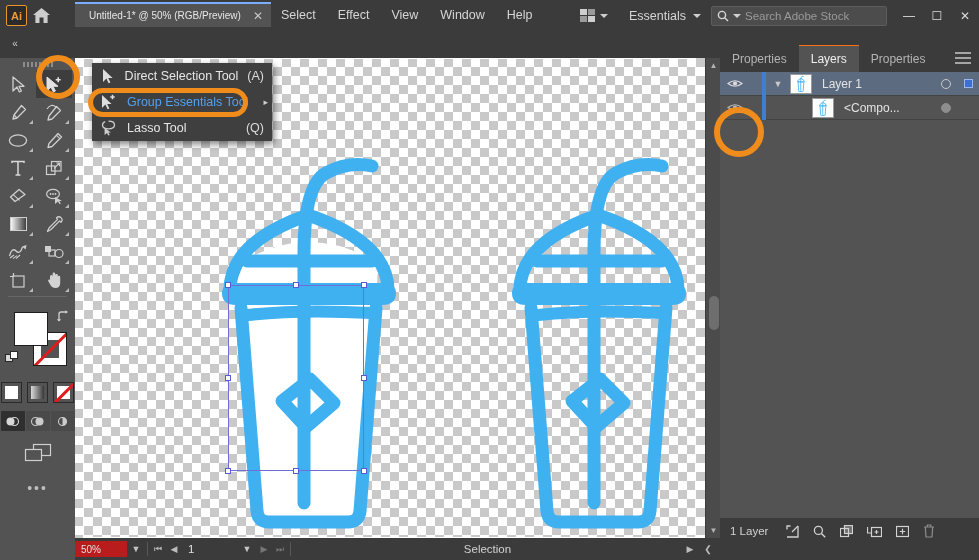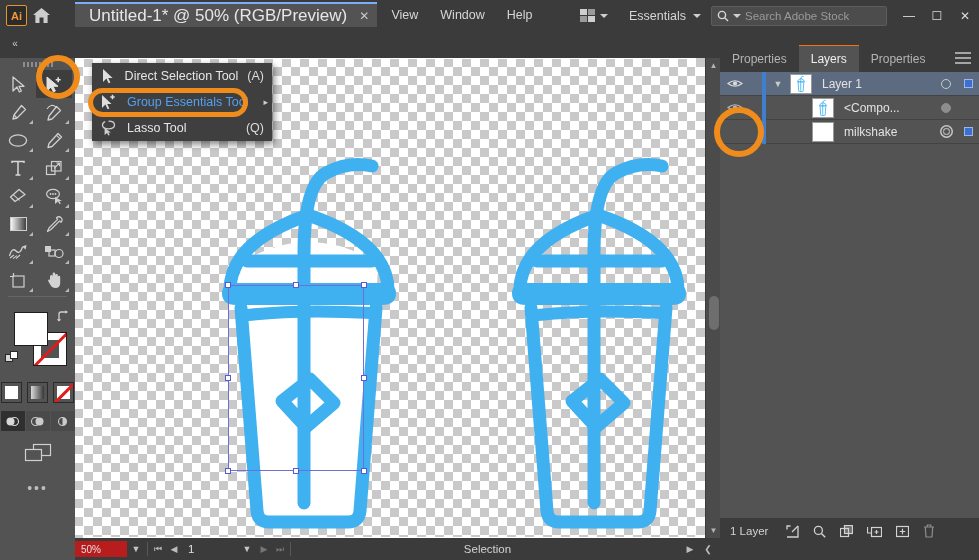--- a/index.html
+++ b/index.html
@@ -52,21 +52,21 @@
   }
   .collapse-arrows{
     width:30px; height:19px; display:flex; align-items:center; justify-content:center;
     color:#c9c9c9; font-size:10px; background:#3b3b3b; align-self:flex-start; margin-top:3px;
   }
   .doctab{
     position:absolute; left:75px; top:2px;
     height:25px; background:#535353; display:flex; align-items:center;
     padding:0 8px 0 14px; gap:12px; border-top:2px solid #7aaefc;
   }
-  .doctab .title{ font-size:17px; color:#e6e6e6; white-space:nowrap;}
+  .doctab .title{ font-size:10px; color:#e6e6e6; white-space:nowrap;}
   .doctab .x{ color:#c8c8c8; font-size:12px; }
 
   
   .toolbar{
     position:absolute; left:0; top:58px; width:75px; height:480px;
     background:#535353;
   }
   .tb-grip{ height:12px; display:flex; align-items:center; justify-content:center; }
   .tb-grip .dots{
     width:30px;height:5px;
@@ -657,35 +657,20 @@
             <path d="M104 370 L104 120 Q104 52 126 40 Q148 28 172 33" fill="none" stroke="#3fb0f0" stroke-width="20"></path>
           </svg>
         </div>
         <div class="lyr-name">&lt;Compo...</div>
         <div class="lyr-target">
             <span class="ring dim"></span>
           </div>
         <div class="lyr-sel"></div>
       </div>
 
-      <div class="lyr-row">
-        <div class="lyr-eye"></div>
-        <div class="lyr-lock"></div>
-        <div class="lyr-colorbar"></div>
-        <div class="lyr-disc"></div>
-        <div style="width:22px"></div>
-        <div class="lyr-thumb"></div>
-        <div class="lyr-name">milkshake</div>
-        <div class="lyr-target">
-            <span class="ring dbl"></span>
-          </div>
-        <div class="lyr-sel">
-            <span class="sq-sel"></span>
-          </div>
-      </div>
 
       <div class="lyr-footer">
         <span class="cnt">1 Layer</span>
         <span class="icons">
           <span>
             <svg width="13" height="13" viewBox="0 0 13 13">
                 <path d="M1 4.5 L1 1 L4.5 1" fill="none" stroke="#d2d2d2" stroke-width="1.3"></path>
                 <path d="M12 1 L12 12 L1 12" fill="none" stroke="#d2d2d2" stroke-width="1.3"></path>
                 <path d="M6 7 L12 1" stroke="#d2d2d2" stroke-width="1.3"></path>
               </svg>

